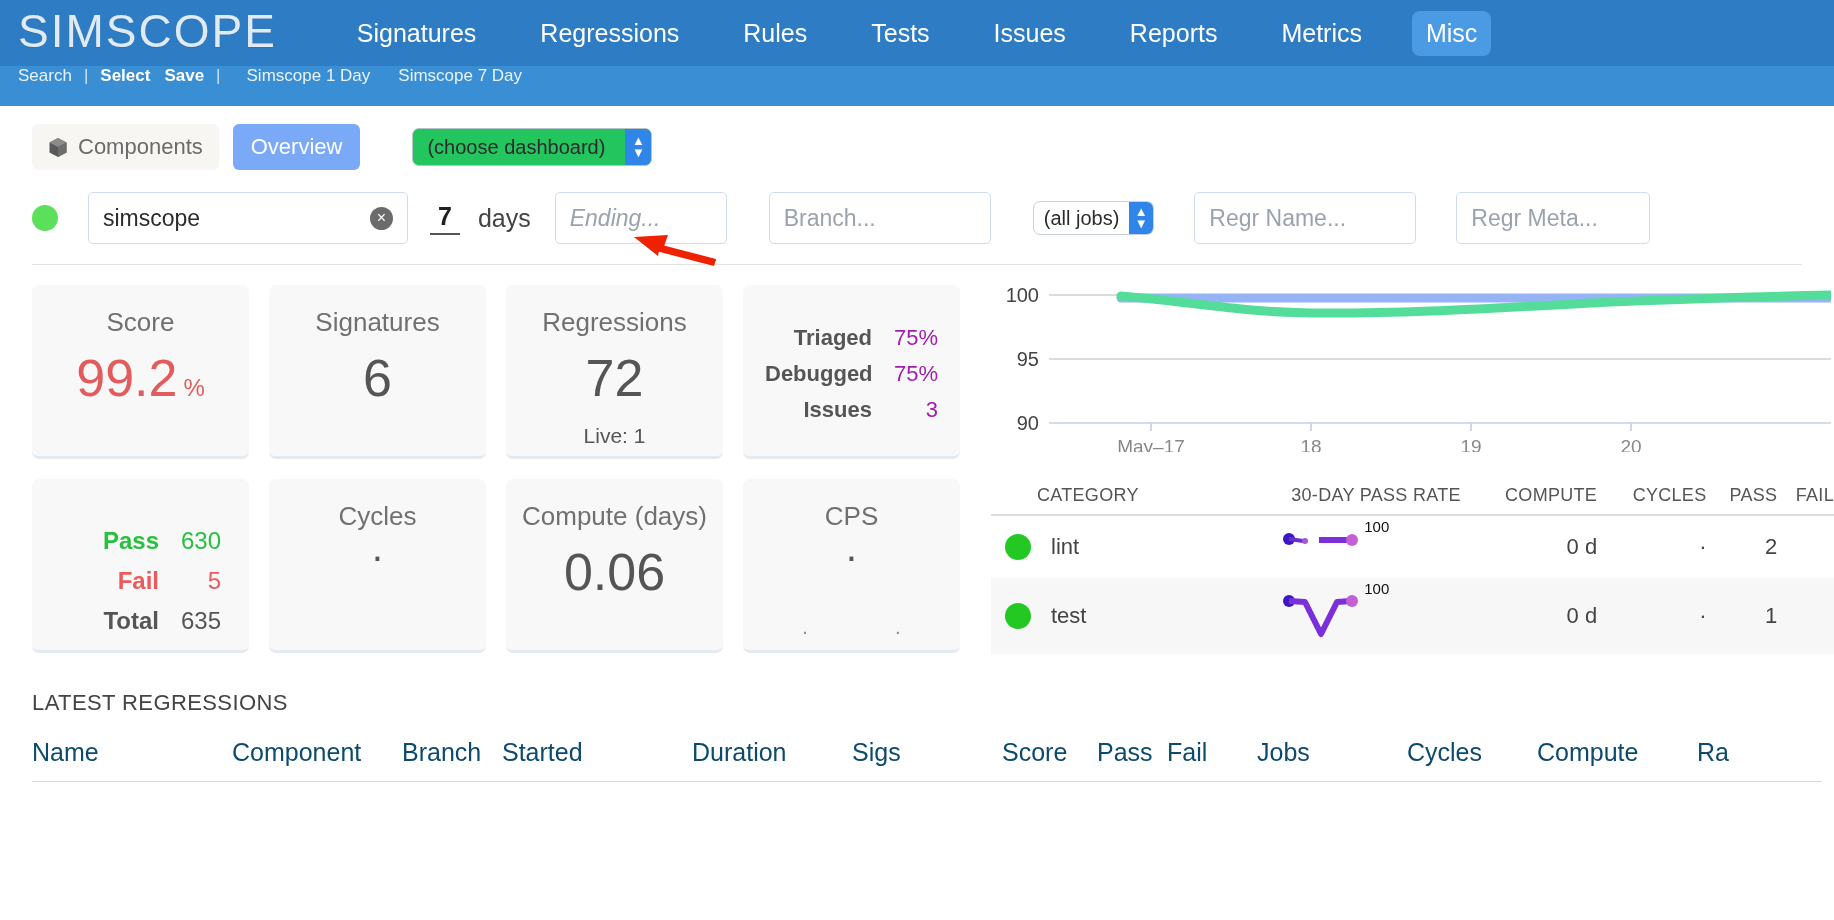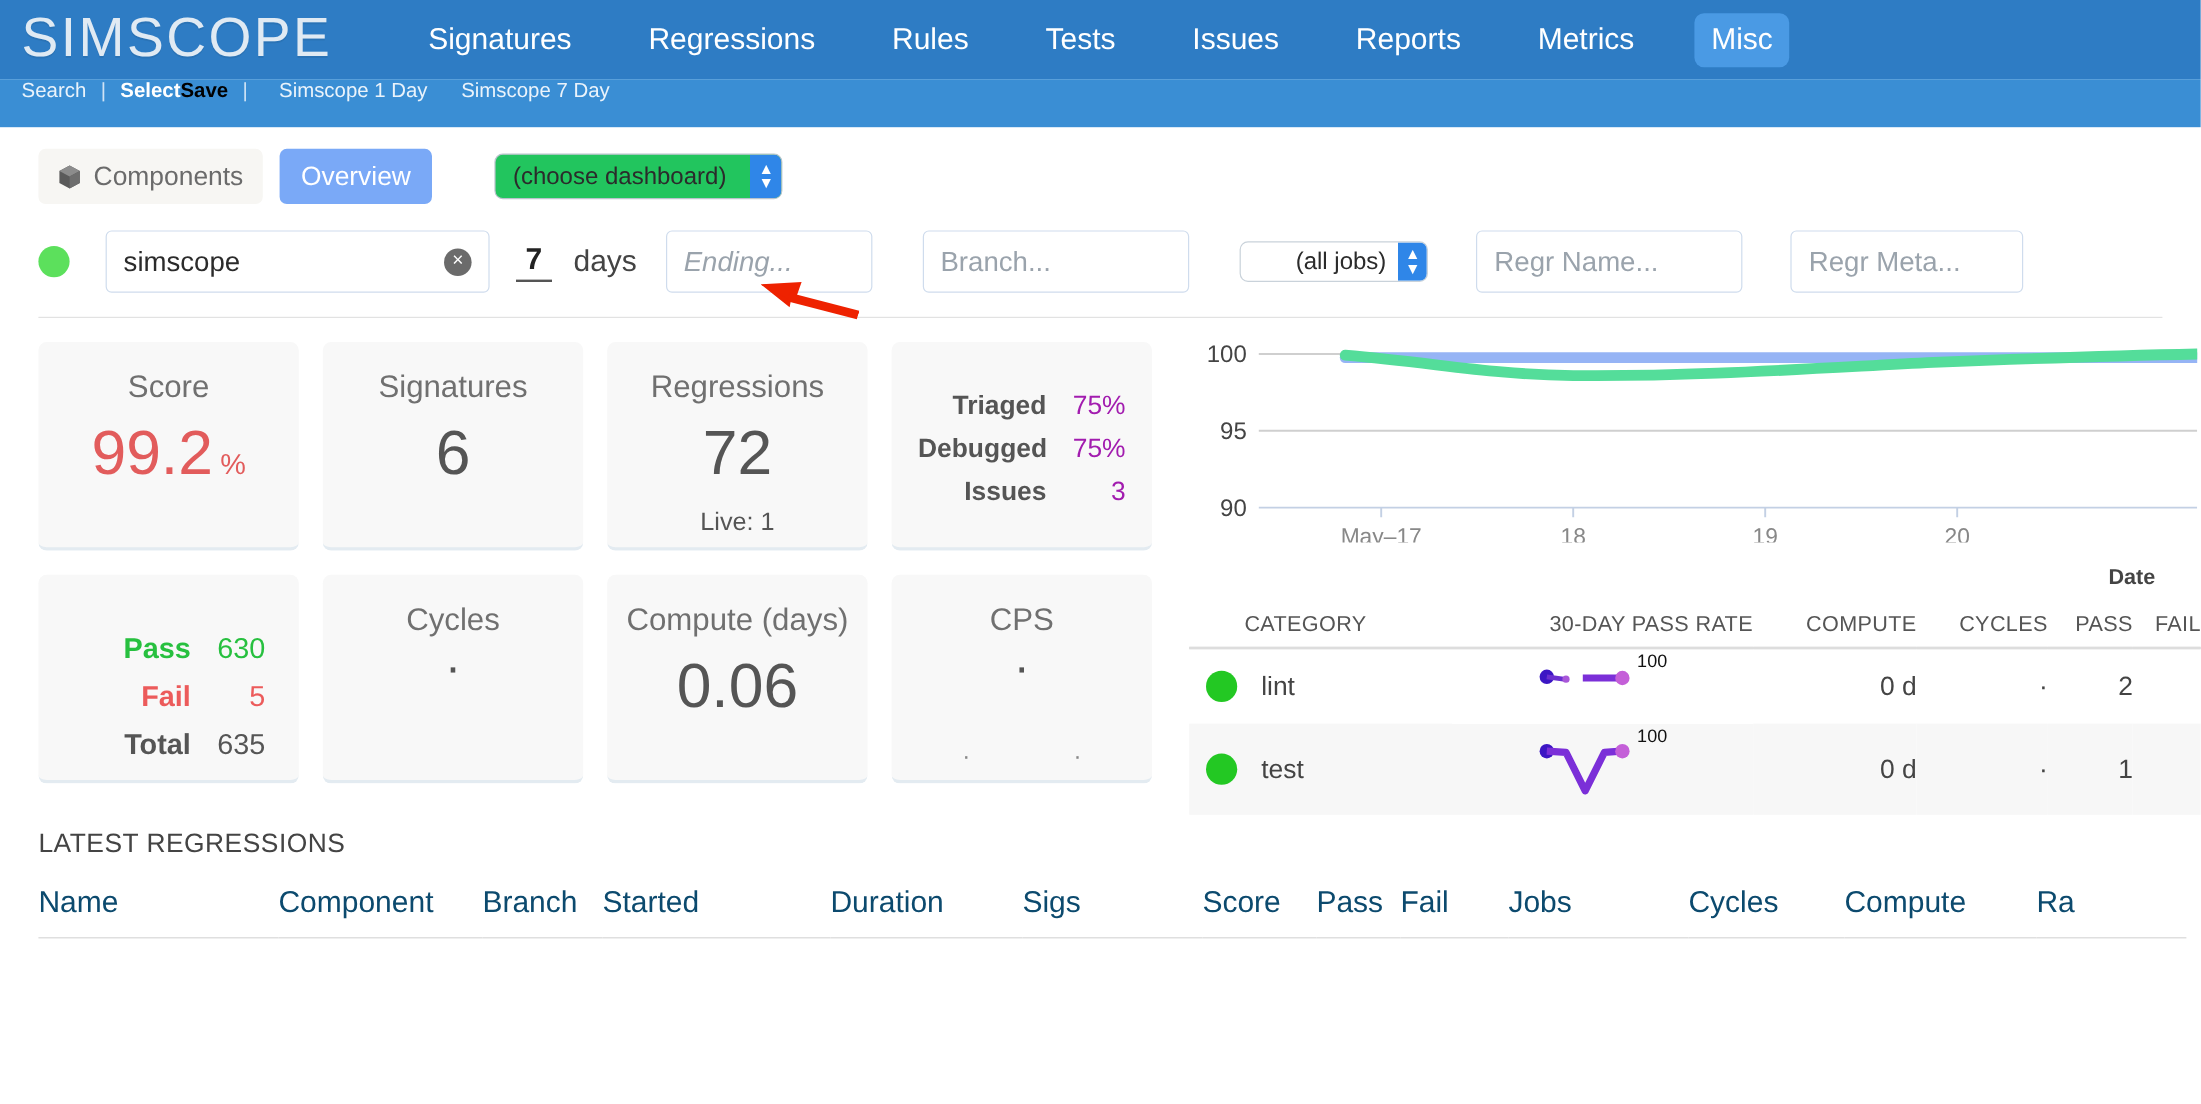--- a/index.html
+++ b/index.html
@@ -54,21 +54,21 @@
     display: flex;
     align-items: flex-start;
     padding-left: 18px;
     gap: 0px;
     font-size: 17px;
     color: #eaf3fb;
   }
   .subnav span { white-space: nowrap; cursor: pointer; }
   .subnav .sep { margin: 0 12px; color: #cfe3f5; }
   .subnav .bold { font-weight: bold; color: #ffffff; }
-  .subnav .save { color: #000000; font-weight: bold; }
+  .subnav .save { color: #ffffff; font-weight: bold; margin-left: 14px; }
   .subnav .item2 { margin-left: 14px; }
   .subnav .item3 { margin-left: 28px; }
 
   
   .toolbar {
     display: flex;
     align-items: center;
     padding: 18px 0 0 32px;
     gap: 14px;
     position: relative;
@@ -164,21 +164,21 @@
   }
   .days-lbl { font-size: 25px; color: #444; margin-left: 18px; }
   .f-ending { width: 172px; margin-left: 24px; font-style: italic; }
   .f-branch { width: 222px; margin-left: 42px; }
   .f-regrname { width: 222px; margin-left: 40px; }
   .f-regrmeta { width: 194px; margin-left: 40px; }
   .jobs-select {
     margin-left: 42px;
     display: flex; align-items: stretch;
     border: 1px solid #c9d2da; border-radius: 7px;
-    background: #fff; height: 34px; overflow: hidden; cursor: pointer; padding-left: 36px;
+    background: #fff; height: 34px; overflow: hidden; cursor: pointer;
   }
   .jobs-select .val {
     padding: 0 10px; font-size: 20px; color: #2b2b2b;
     display: flex; align-items: center;
   }
   .jobs-select .select-arrow { width: 24px; }
 
   .divider {
     height: 1px; background: #e2e2e2;
     margin: 20px 32px 0 32px;
@@ -437,21 +437,20 @@
           <text x="320" y="176" text-anchor="middle" font-size="19" fill="#888" font-family="Liberation Sans, sans-serif">18</text>
           <text x="480" y="176" text-anchor="middle" font-size="19" fill="#888" font-family="Liberation Sans, sans-serif">19</text>
           <text x="640" y="176" text-anchor="middle" font-size="19" fill="#888" font-family="Liberation Sans, sans-serif">20</text>
 
           <path d="M130 21 L840 21" stroke="#96b4f5" stroke-width="9" fill="none" stroke-linecap="round"></path>
 
           <path d="M130 19 C 210 26, 250 35, 320 36 C 420 37, 520 30, 620 25 C 720 21, 790 19, 840 18" stroke="#54dd9a" stroke-width="9" fill="none" stroke-linecap="round"></path>
         </svg>
       </div>
 
-      <div class="date-lbl">Date</div>
 
       <table class="cat-table">
         <thead>
           <tr>
             <th class="lbl">CATEGORY</th>
             <th>30-DAY PASS RATE</th>
             <th>COMPUTE</th>
             <th>CYCLES</th>
             <th>PASS</th>
             <th>FAIL</th>

